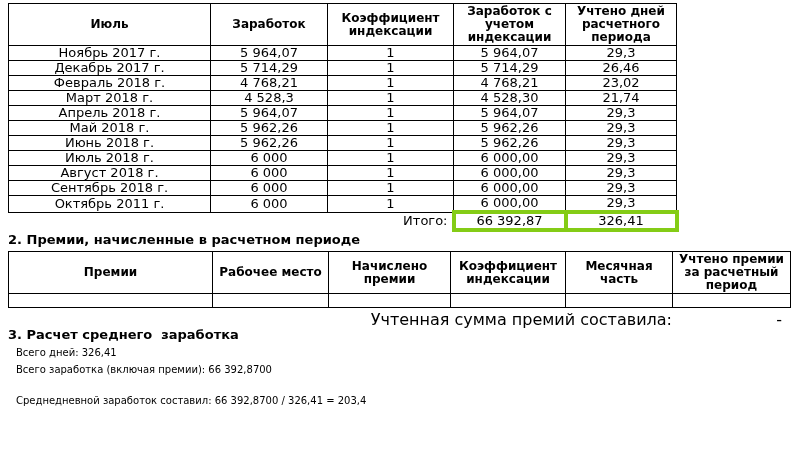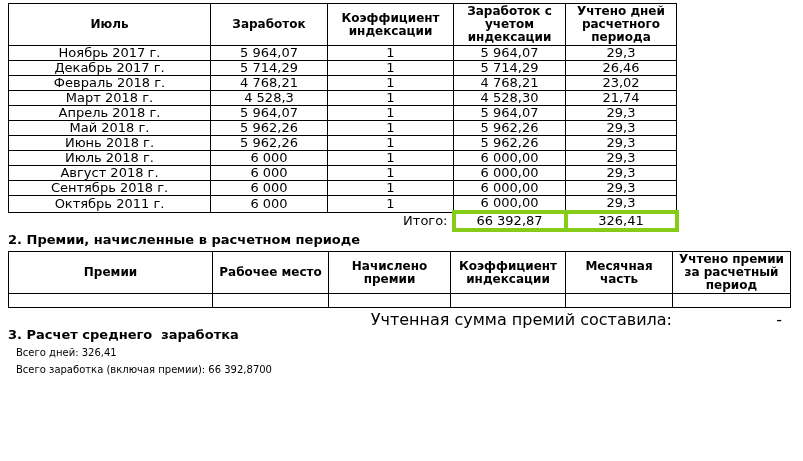--- a/index.html
+++ b/index.html
@@ -221,14 +221,15 @@
   </table>
 
   <div class="sum-row">
     <span class="sum-label">Учтенная сумма премий составила:</span>
     <span class="sum-value">-</span>
   </div>
 
   <div class="section-title" id="s3-title">3. Расчет среднего  заработка</div>
   <div class="text-line">Всего дней: 326,41</div>
   <div class="text-line">Всего заработка (включая премии): 66 392,8700</div>
+  <div class="text-line" id="avg-line">Среднедневной заработок составил: 66 392,8700 / 326,41 = 203,4</div>
 
 </div>
 
 </body></html>

